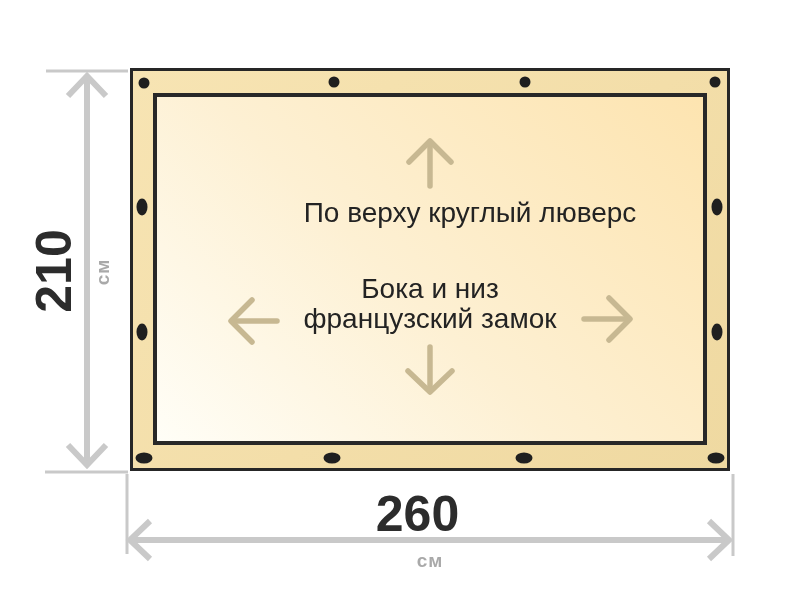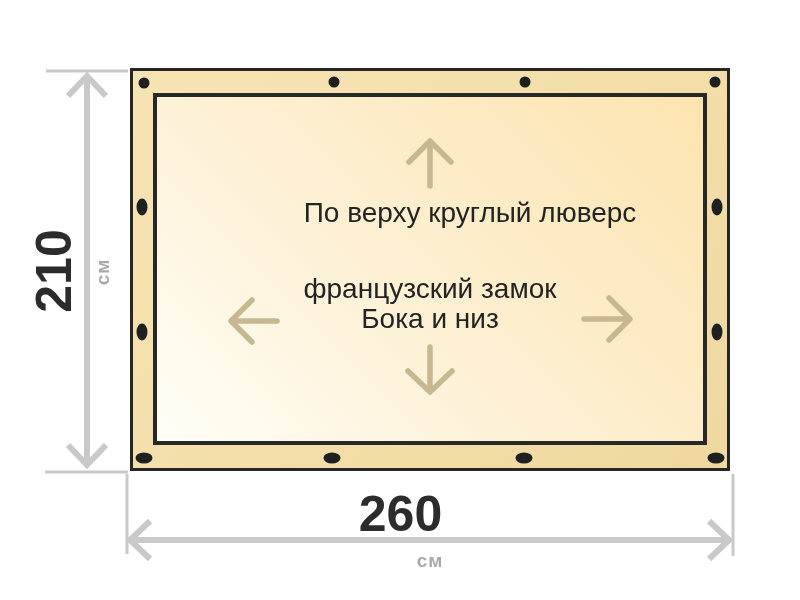--- a/index.html
+++ b/index.html
@@ -47,21 +47,21 @@
     font-size:50px;font-weight:700;line-height:50px;
     text-align:center;
   }
   .dim-unit{
     position:absolute;
     color:#a9a9a9;
     font-size:19px;font-weight:700;line-height:20px;
     letter-spacing:1px;
     text-align:center;
   }
-  .dim-w-num{left:130px;top:489px;width:541px;}
+  .dim-w-num{left:130px;top:489px;width:541px;padding-left:17px;}
   .dim-w-unit{left:130px;top:551px;width:600px;}
   .dim-h-num{
     left:-14px;top:244px;width:140px;height:54px;
     transform:rotate(-90deg);
   }
   .dim-h-unit{
     left:74px;top:261px;width:60px;height:22px;
     transform:rotate(-90deg);
   }
 </style>
@@ -132,22 +132,22 @@
       <g>
         <path d="M584 319 L628 319"></path>
         <path d="M609 298 L630 319 L609 340"></path>
       </g>
     </g>
   </svg>
 
   <div class="ann ann-top">По верху круглый люверс</div>
 
   <div class="ann ann-center">
+    <div>Бока и низ</div>
     <div>французский замок</div>
-    <div>Бока и низ</div>
   </div>
 
   <div class="dim-num dim-h-num">210</div>
   <div class="dim-unit dim-h-unit">см</div>
 
   <div class="dim-num dim-w-num">260</div>
   <div class="dim-unit dim-w-unit">см</div>
 
 </div>
 

